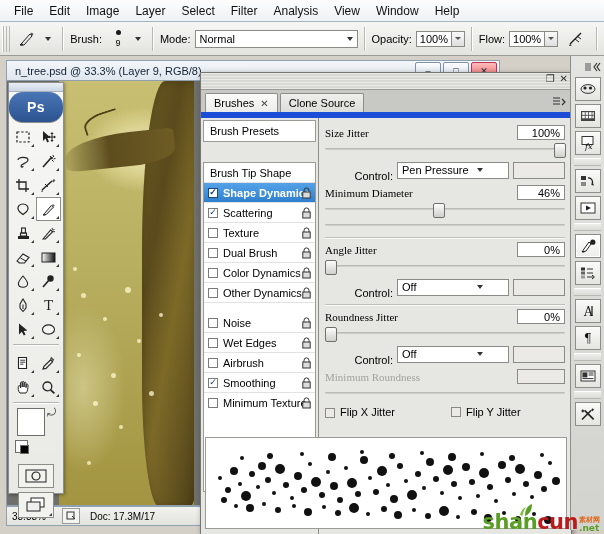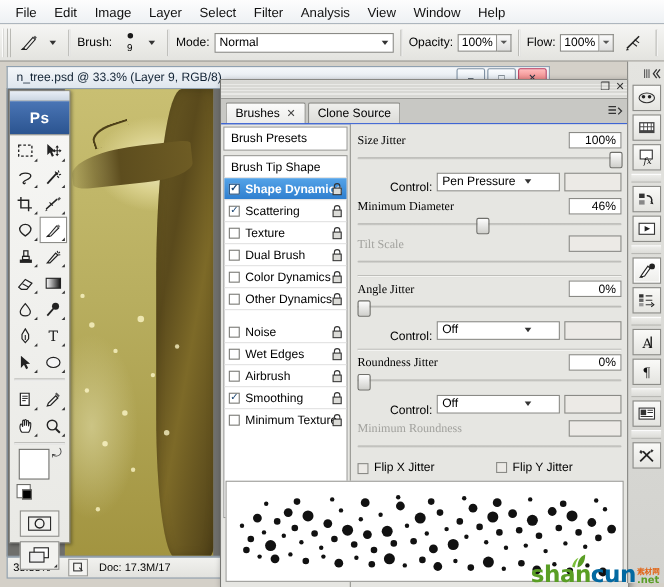--- a/index.html
+++ b/index.html
@@ -114,20 +114,21 @@
     position:absolute;left:8px;top:82px;width:56px;height:412px;
     background:linear-gradient(#f7f7f5,#e9e9e5);
     border:1px solid #8d8d89;box-sizing:border-box;
     box-shadow:1px 1px 3px rgba(0,0,0,.35);
   }
   #psbadge{
     height:30px;background:linear-gradient(#4a75b5,#2b5490);
     display:flex;align-items:center;justify-content:center;
     color:#fff;font-weight:bold;font-size:14px;letter-spacing:.5px;
     border-bottom:1px solid #8d8d89;
+    border-radius:14px;
   }
   #tbgrip{height:8px;background:linear-gradient(#e8eef6,#cdd7e3);border-bottom:1px solid #a8b2bc;}
   .tool-grid{display:flex;flex-wrap:wrap;padding:2px 0 0 2px;}
   .tool-cell{
     width:25px;height:24px;display:flex;align-items:center;justify-content:center;
     position:relative;box-sizing:border-box;border:1px solid transparent;
   }
   .tool-cell.sel{border:1px solid #8d8d89;background:#fff;box-shadow:0 0 0 1px #fff inset;}
   .tool-cell svg{display:block;}
   .tool-cell .tri{position:absolute;right:1px;bottom:1px;width:0;height:0;
@@ -148,21 +149,21 @@
     box-shadow:2px 2px 6px rgba(0,0,0,.4);
   }
   #fp-titlebar{
     height:16px;background:linear-gradient(#f0f0ed,#d2d2ce);
     border-bottom:1px solid #9a9a96;position:relative;
     background-image:repeating-linear-gradient(#e9e9e6 0 1px,#d8d8d4 1px 3px);
   }
   #fp-titlebar .tb-ctrls{position:absolute;right:3px;top:0px;display:flex;gap:5px;align-items:center;font-size:10px;color:#333;}
   #tabrow{
     height:22px;background:#c8c8c4;display:flex;align-items:flex-end;
-    padding-left:4px;border-bottom:1px solid #1d4ed8;position:relative;
+    padding-left:4px;border-bottom:6px solid #1d4ed8;position:relative;
   }
   .ptab{
     height:18px;padding:0 8px;display:flex;align-items:center;font-size:11px;
     background:linear-gradient(#efefec,#dcdcd8);border:1px solid #8d8d89;border-bottom:none;
     border-radius:2px 2px 0 0;margin-right:2px;
   }
   .ptab.active{background:linear-gradient(#fbfbfa,#ececea);}
   .ptab .x{margin-left:6px;font-size:10px;color:#444;}
   #pmenu{position:absolute;right:4px;bottom:3px;font-size:11px;color:#333;}
   #fp-body{display:flex;height:calc(462px - 16px - 22px);}
@@ -229,21 +230,21 @@
   .dock-btn.active{background:linear-gradient(#ffffff,#ededea);box-shadow:0 0 0 1px #fff inset;}
   .dock-sep{height:6px;margin:3px 3px;background:linear-gradient(#ededea,#dcdcd8);
     border-top:1px solid #fff;border-bottom:1px solid #b8b8b4;}
   
   #watermark{
     position:absolute;right:4px;bottom:2px;display:flex;align-items:flex-end;
     font-weight:bold;font-size:21px;letter-spacing:-.5px;line-height:20px;
     font-family:"DejaVu Sans",sans-serif;
   }
   #wm-shan{color:#5a9e25;}
-  #wm-cun{color:#0369a1;}
+  #wm-cun{color:#b91c1c;}
   #wm-net{display:flex;flex-direction:column;margin-left:1px;line-height:8px;}
   #wm-cn{font-size:7px;color:#e1671a;letter-spacing:0;}
   #wm-dotnet{font-size:9px;color:#5a9e25;letter-spacing:0;}
   #wm-leaf{position:absolute;left:34px;bottom:14px;width:16px;height:16px;}
 </style>
 </head>
 <body>
 
 <div id="menubar">
   <div class="menu-item">File</div>
@@ -563,21 +564,21 @@
       <svg width="14" height="11" viewBox="0 0 14 11">
         <path d="M0 2 L7 2 M0 5 L7 5 M0 8 L7 8" stroke="#333" stroke-width="1.2"></path>
         <path d="M9 3 l3 3 l-3 3" fill="none" stroke="#333" stroke-width="1.2"></path>
       </svg>
     </div>
   </div>
 
   <div id="fp-body">
 
     <div id="fp-left">
-      <div class="listbox" style="margin-bottom:4px">
+      <div class="listbox" style="margin-bottom:20px">
         <div class="lrow header" style="border-bottom:none">
           <span>Brush Presets</span>
         </div>
       </div>
 
       <div class="listbox" style="height:330px">
         <div class="lrow header">
           <span>Brush Tip Shape</span>
         </div>
 
@@ -706,24 +707,20 @@
 
       <div class="setrow">
         <span class="setlabel">Minimum Diameter</span>
         <span class="valbox">46%</span>
       </div>
       <div class="slider">
         <div class="strack"></div>
         <div class="sthumb" style="left:45%"></div>
       </div>
 
-      <div class="setrow">
-        <span class="setlabel dim">Tilt Scale</span>
-        <span class="valbox empty"></span>
-      </div>
       <div class="slider">
         <div class="strack"></div>
       </div>
 
       <div class="hr"></div>
 
       <div class="setrow">
         <span class="setlabel">Angle Jitter</span>
         <span class="valbox">0%</span>
       </div>

